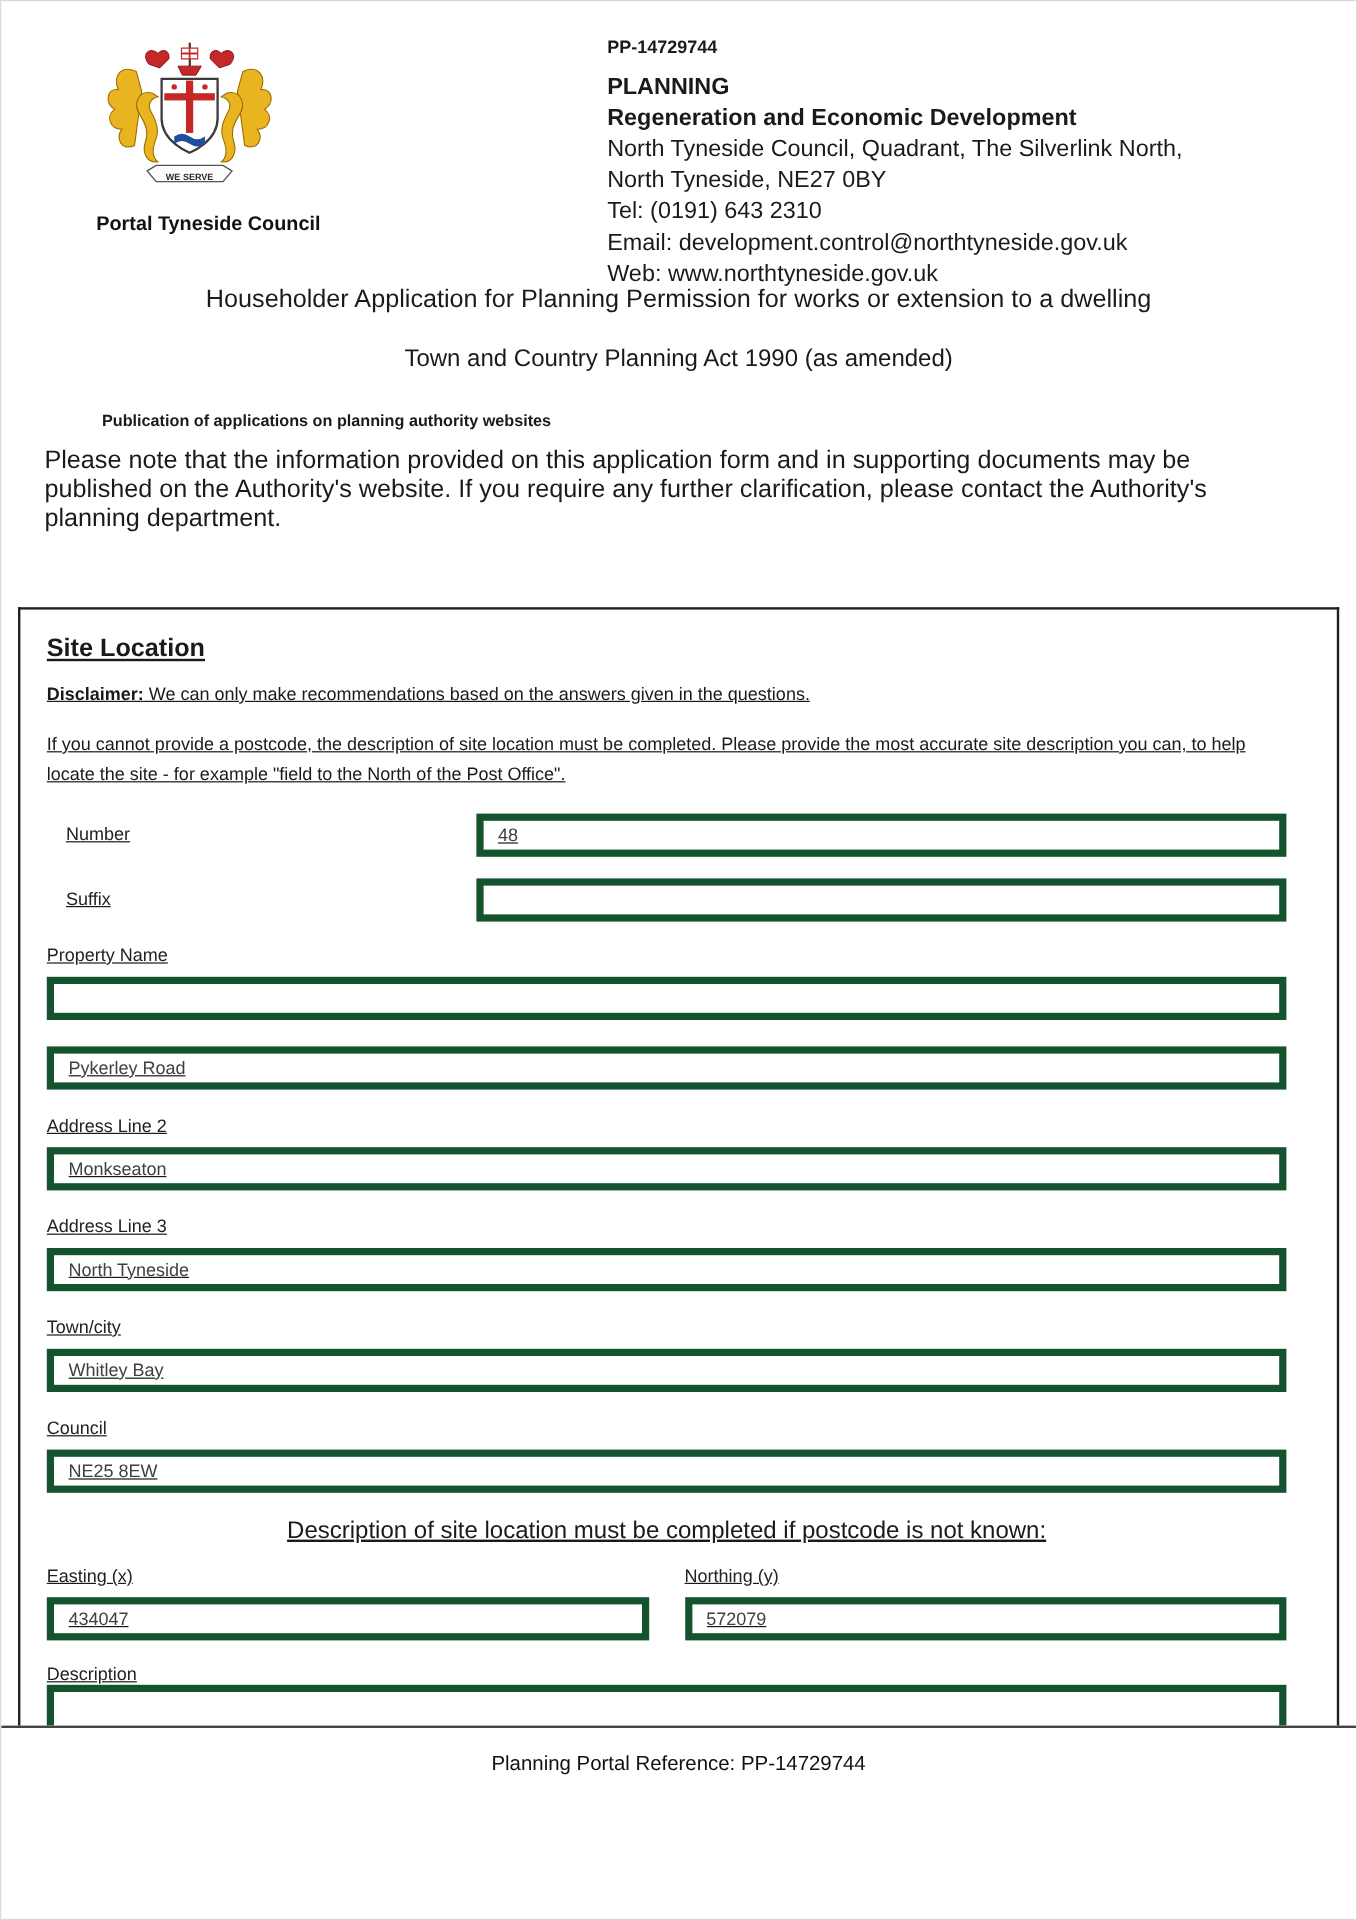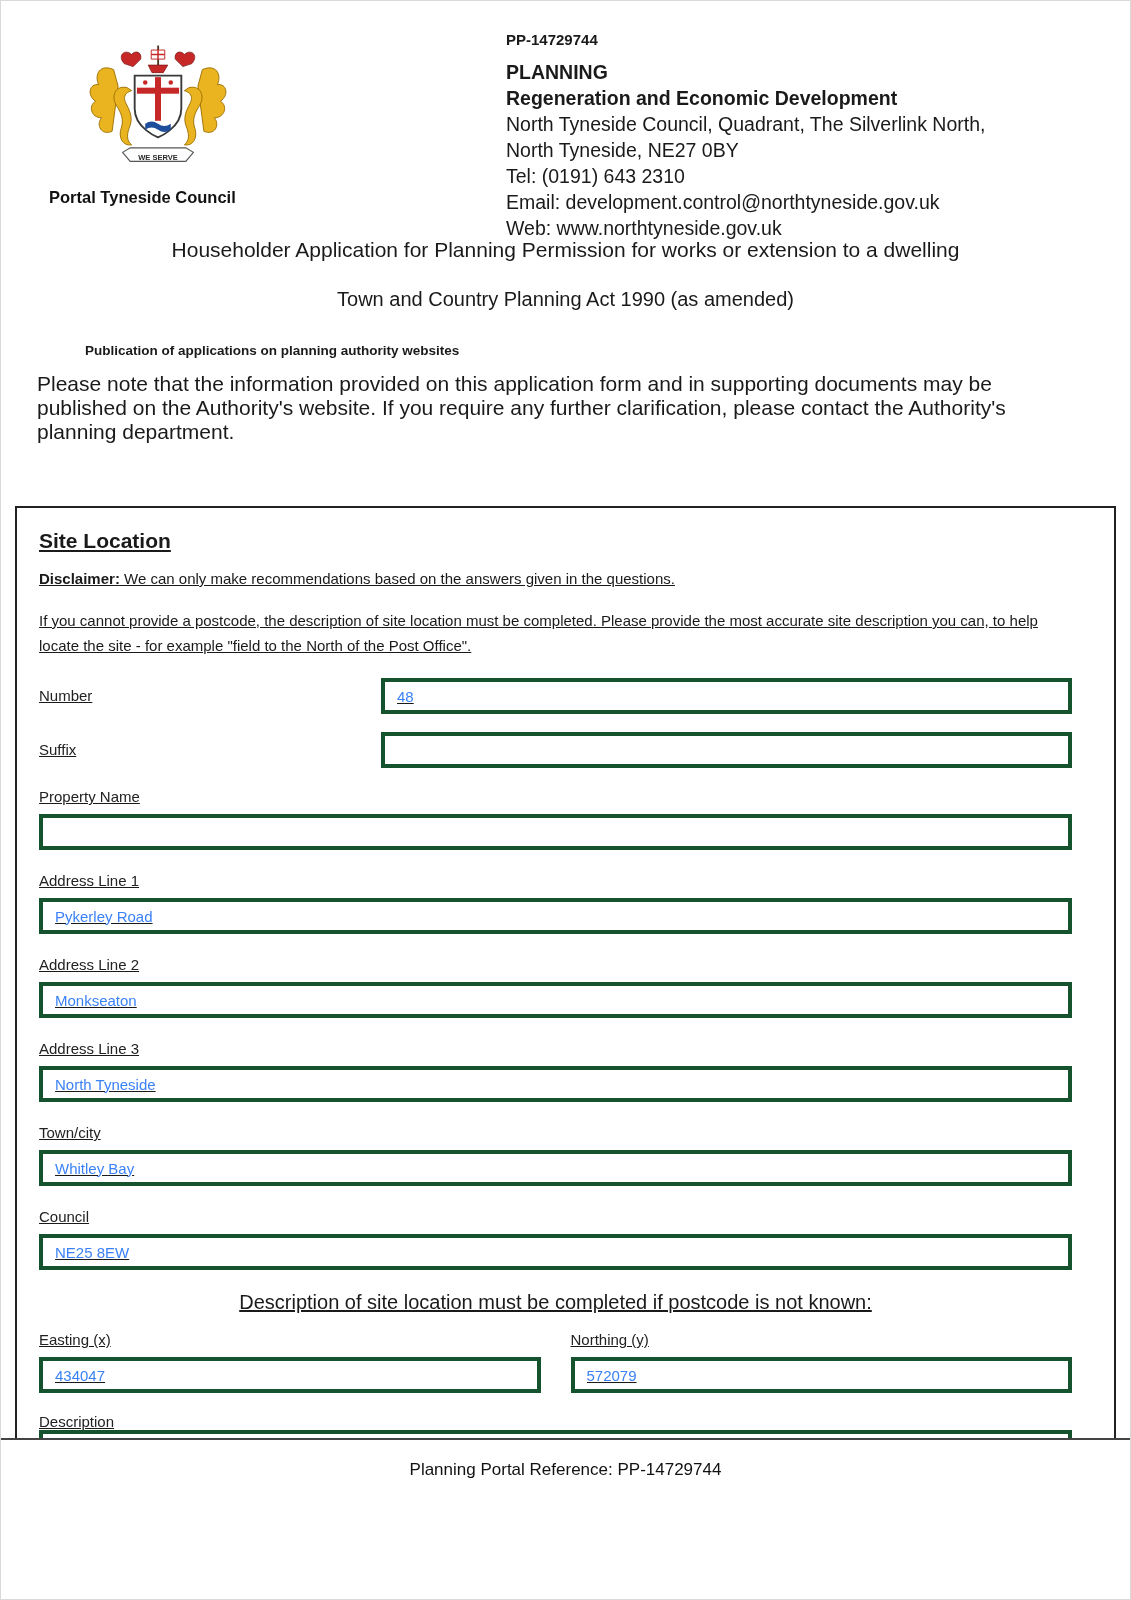--- a/index.html
+++ b/index.html
@@ -8,21 +8,21 @@
     width:1131px; height:1600px;
     box-sizing:border-box;
     border:1px solid #d9d9d9;
     background:#fff;
     font-family:"Liberation Sans", sans-serif;
     color:#1a1a1a;
     overflow:hidden;
   }
   
   .header { position:relative; height:228px; }
-  .logo-block { position:absolute; left:48px; top:36px; width:218px; text-align:left; }
+  .logo-block { position:absolute; left:48px; top:26px; width:218px; text-align:right; }
   .logo-block svg { display:block; margin:0 auto; }
   .council-name { font-weight:bold; font-size:16.5px; margin-top:3px; color:#111; }
   .header-text { position:absolute; left:505px; top:26px; font-size:19.5px; line-height:26px; }
   .header-text .ref { font-weight:bold; font-size:15px; margin-bottom:6px; }
   .header-text .b { font-weight:bold; }
   
   .main-title { margin-top:8px; text-align:center; font-size:21px; line-height:26px; }
   .act-title  { margin-top:23px; text-align:center; font-size:20px; line-height:26px; }
   .pub-heading { margin:30px 36px 0; font-weight:bold; font-size:13.5px; line-height:17px;padding-left:48px; }
   .pub-body { margin:13px 40px 0 36px; font-size:21px; line-height:24px; max-width:1045px; }
@@ -36,34 +36,34 @@
     overflow:hidden;
     text-decoration:underline;
   }
   .site-heading { font-size:21px; font-weight:bold; line-height:25px; }
   .disclaimer { margin-top:16px; font-size:15px; line-height:19px; }
   .disclaimer .b { font-weight:bold; }
   .instructions { margin-top:20px; font-size:15px; line-height:25px; }
   .lbl { font-size:15px; line-height:17px; color:#222; display:block; }
   input.text, textarea.text {
     height:36px;
-    border:4px solid #14532d;
+    border:6px solid #14532d;
     background:#fff;
     font-family:inherit;
     font-size:15px;
-    color:#3b82f6;
+    color:#404040;
     padding:0 12px;
     box-sizing:border-box;
     width:100%;
     display:block;
     border-radius:0;
   }
   textarea.text { height:140px; padding-top:8px; resize:none; }
   .inline-row { display:flex; align-items:flex-start; }
-  .inline-row .lbl { width:342px; flex:0 0 342px; padding-top:9px; }
+  .inline-row .lbl { width:342px; flex:0 0 342px; padding-top:9px;margin-left:16px; }
   .inline-row input { flex:1; }
   .row-number { margin-top:20px; }
   .row-suffix { margin-top:18px; }
   .full-field { margin-top:22px; }
   .full-field .lbl { margin-bottom:9px; }
   .ff-first { margin-top:20px; }
   .desc-heading { margin-top:20px; font-size:20px; line-height:24px; font-weight:normal;text-align:center; }
   .coord-row { display:flex; gap:30px; margin-top:17px; }
   .coord-col { flex:1; }
   .coord-col .lbl { margin-bottom:9px; }
@@ -144,21 +144,20 @@
       <label class="lbl">Suffix</label>
       <input class="text" type="text" value="" style="">
     </div>
 
     <div class="full-field ff-first">
       <label class="lbl">Property Name</label>
       <input class="text" type="text" value="" style="">
     </div>
 
     <div class="full-field">
-      <label class="lbl">Address Line 1</label>
       <input class="text" type="text" value="Pykerley Road" style="">
     </div>
 
     <div class="full-field">
       <label class="lbl">Address Line 2</label>
       <input class="text" type="text" value="Monkseaton" style="">
     </div>
 
     <div class="full-field">
       <label class="lbl">Address Line 3</label>

